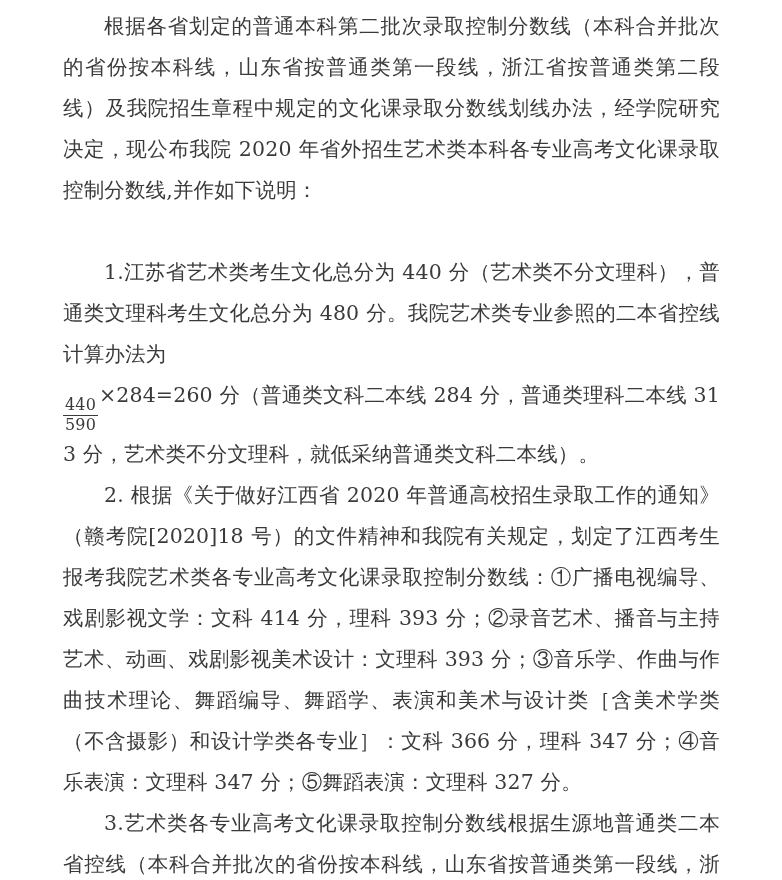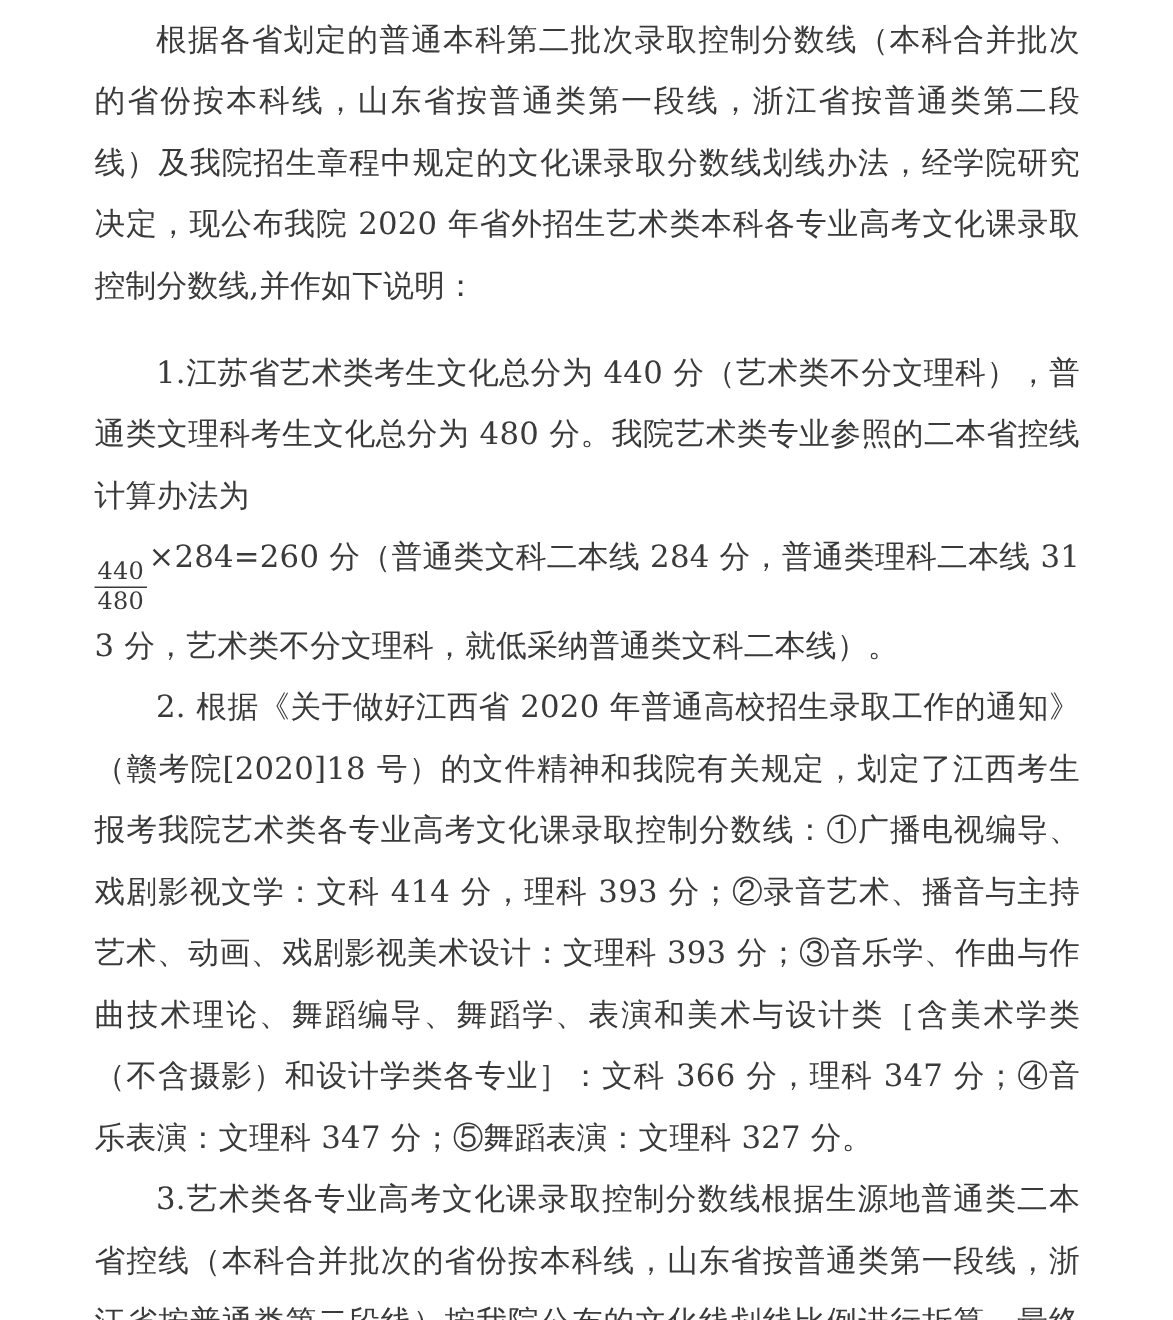--- a/index.html
+++ b/index.html
@@ -36,21 +36,21 @@
     line-height: 41px;
     color: #3a3a3a;
     text-align: justify;
     text-justify: inter-ideograph;
     text-indent: 2em;
     letter-spacing: 0.15px;
     word-break: break-all;
     -webkit-font-smoothing: antialiased;
   }
   p.para.gap-before {
-    margin-top: 17px;
+    margin-top: 41px;
   }
   
   p.para.first {
     padding-top: 6px;
   }
   .frac {
     display: inline-flex;
     flex-direction: column;
     align-items: flex-end;
     justify-content: center;
@@ -84,21 +84,21 @@
   <div class="doc-body">
 
     <p class="para first">根据各省划定的普通本科第二批次录取控制分数线（本科合并批次的省份按本科线，山东省按普通类第一段线，浙江省按普通类第二段线）及我院招生章程中规定的文化课录取分数线划线办法，经学院研究决定，现公布我院 2020 年省外招生艺术类本科各专业高考文化课录取控制分数线,并作如下说明：</p>
 
     <p class="para gap-before">1.江苏省艺术类考生文化总分为 440 分（艺术类不分文理科），普通类文理科考生文化总分为 480 分。我院艺术类专业参照的二本省控线计算办法为</p>
 
     <p class="para" style="text-indent:0;">
       <span class="frac">
           <span class="num">440</span>
           <span class="bar"></span>
-          <span class="den">480</span>
+          <span class="den">590</span>
         </span><span>×284=260 分（普通类文科二本线 284 分，普通类理科二本线 313 分，艺术类不分文理科，就低采纳普通类文科二本线）。</span>
     </p>
 
     <p class="para">2. 根据《关于做好江西省 2020 年普通高校招生录取工作的通知》（赣考院[2020]18 号）的文件精神和我院有关规定，划定了江西考生报考我院艺术类各专业高考文化课录取控制分数线：①广播电视编导、戏剧影视文学：文科 414 分，理科 393 分；②录音艺术、播音与主持艺术、动画、戏剧影视美术设计：文理科 393 分；③音乐学、作曲与作曲技术理论、舞蹈编导、舞蹈学、表演和美术与设计类［含美术学类（不含摄影）和设计学类各专业］：文科 366 分，理科 347 分；④音乐表演：文理科 347 分；⑤舞蹈表演：文理科 327 分。</p>
 
     <p class="para">3.艺术类各专业高考文化课录取控制分数线根据生源地普通类二本省控线（本科合并批次的省份按本科线，山东省按普通类第一段线，浙江省按普通类第二段线）按我院公布的文化线划线比例进行折算，最终结果向下取整。</p>
 
   </div>
 </div>
 

